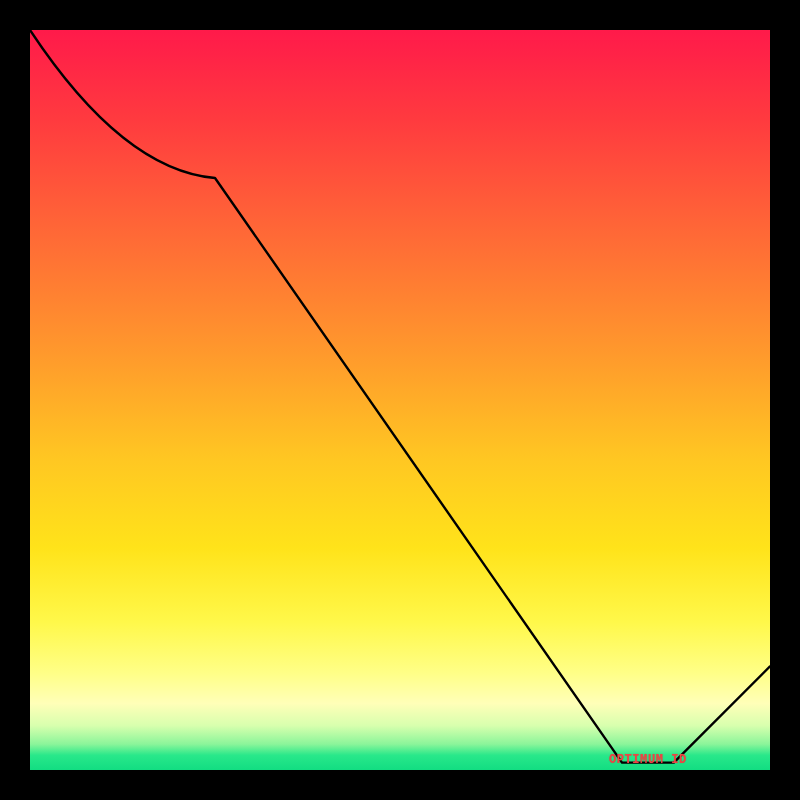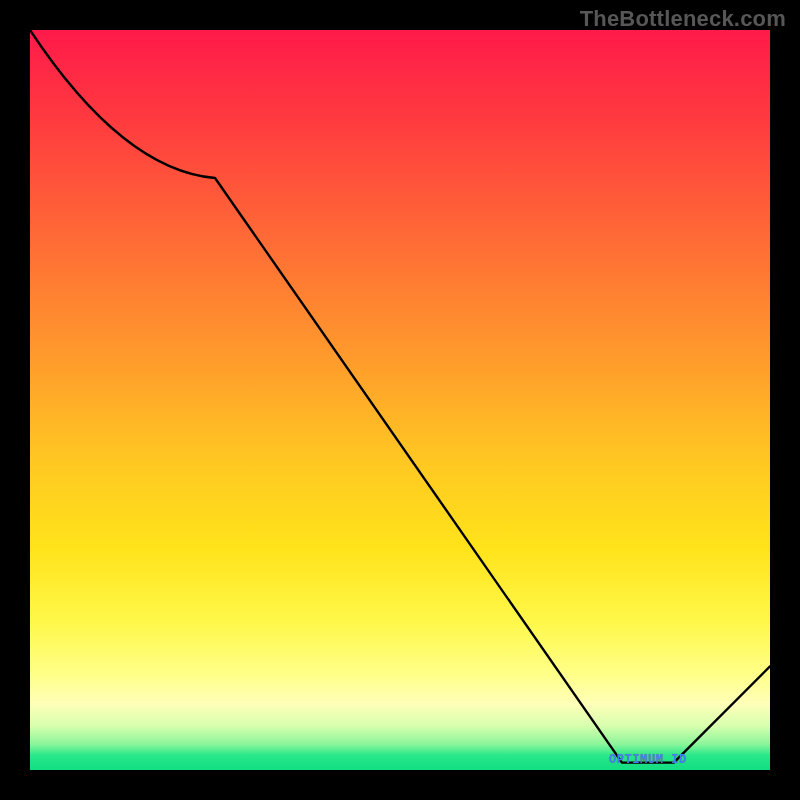--- a/index.html
+++ b/index.html
@@ -50,33 +50,32 @@
   }
   .line-layer {
     position: absolute;
     inset: 0;
   }
   .valley-label {
     position: absolute;
     font-family: "Courier New", monospace;
     font-size: 12px;
     font-weight: 700;
-    color: #3b82f6;
+    color: #ef4444;
     letter-spacing: 0.6px;
     white-space: nowrap;
     transform: translate(-50%, 0);
     text-shadow:
       0 0 1px rgba(208,38,38,0.6);
   }
 </style>
 </head>
 <body>
 
 <div class="outer">
-  <div class="watermark">TheBottleneck.com</div>
 
   <div class="plot">
     <div class="gradient"></div>
     <svg class="line-layer" viewBox="0 0 740 740" preserveAspectRatio="none">
       <path id="curve-path" fill="none" stroke="#000" stroke-width="2.4" stroke-linejoin="round" stroke-linecap="round" d="M 0 0 Q 92.5 140 185 148 L 592 732.6 L 643.8 732.6 L 740 636.4 "></path>
     </svg>
     <div class="valley-label" id="valley-label" style="left: 617.9px; top: 722.6px;">OPTIMUM ID</div>
   </div>
 </div>
 

